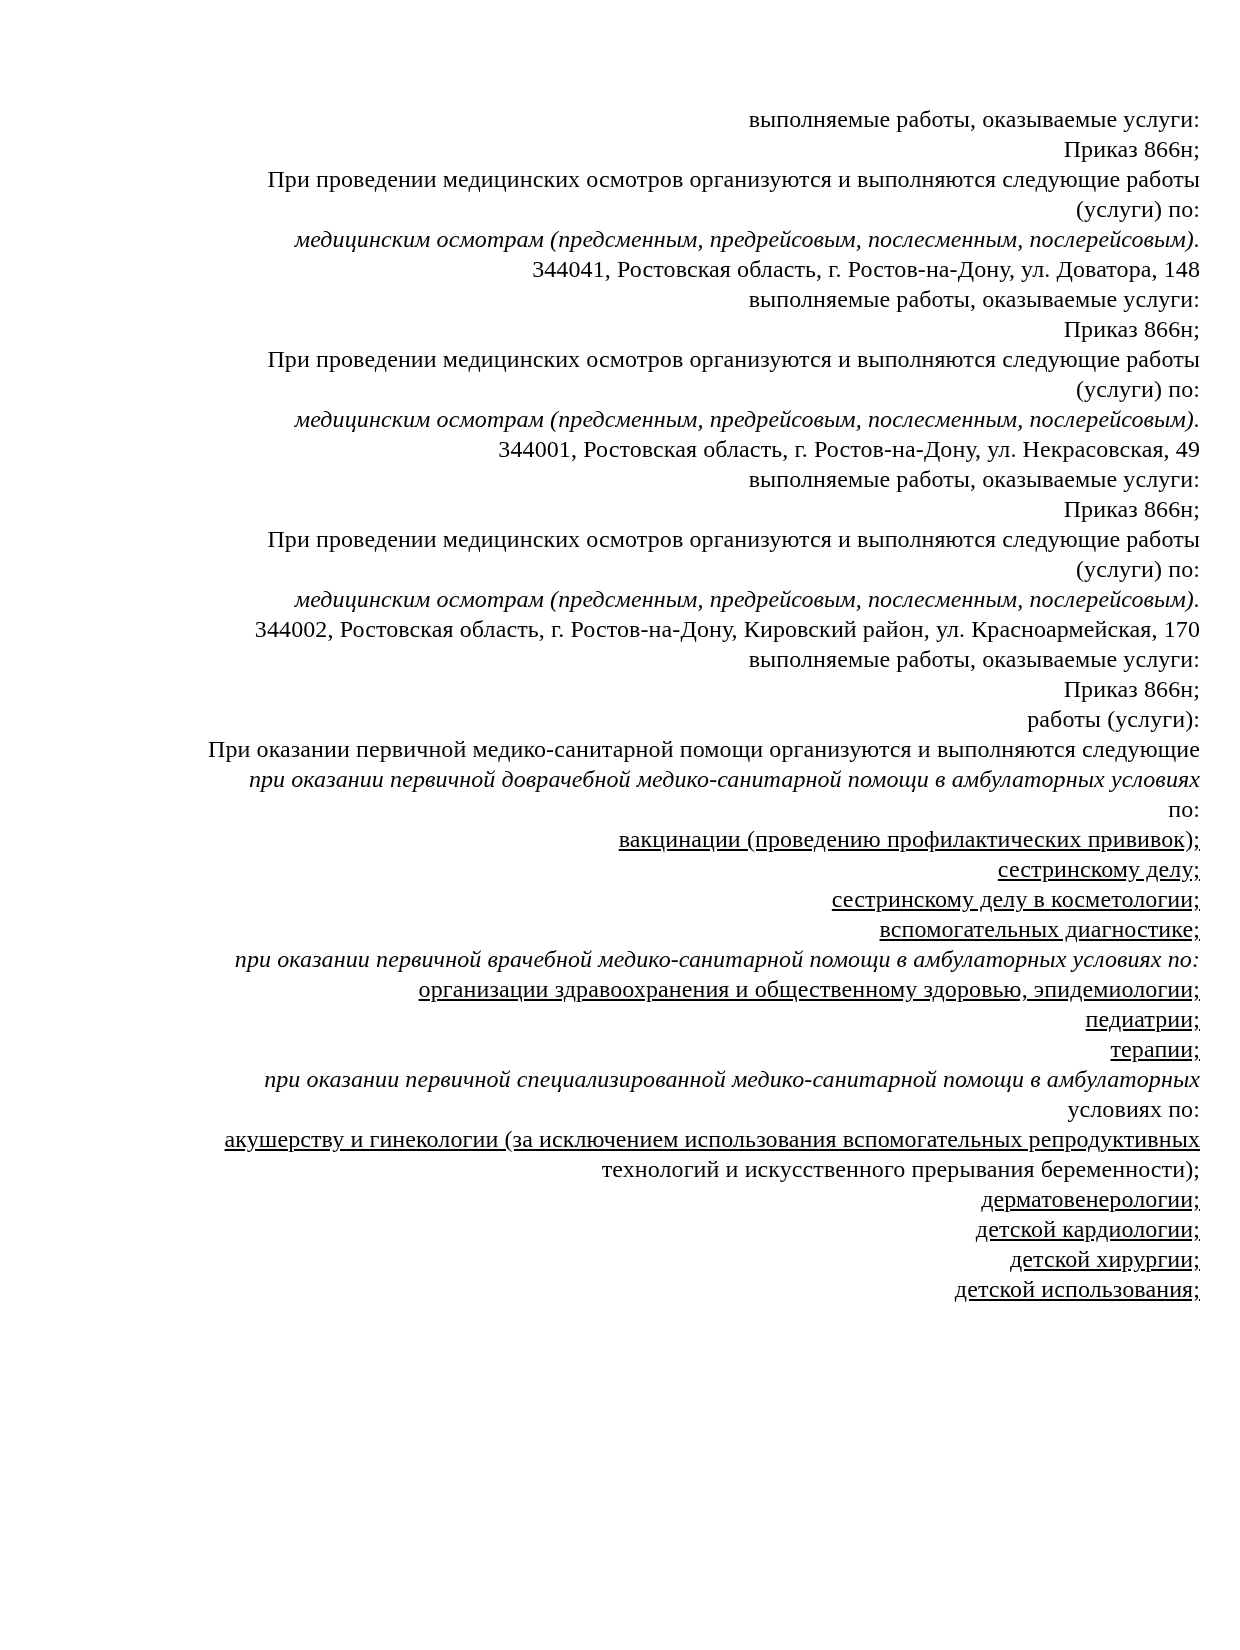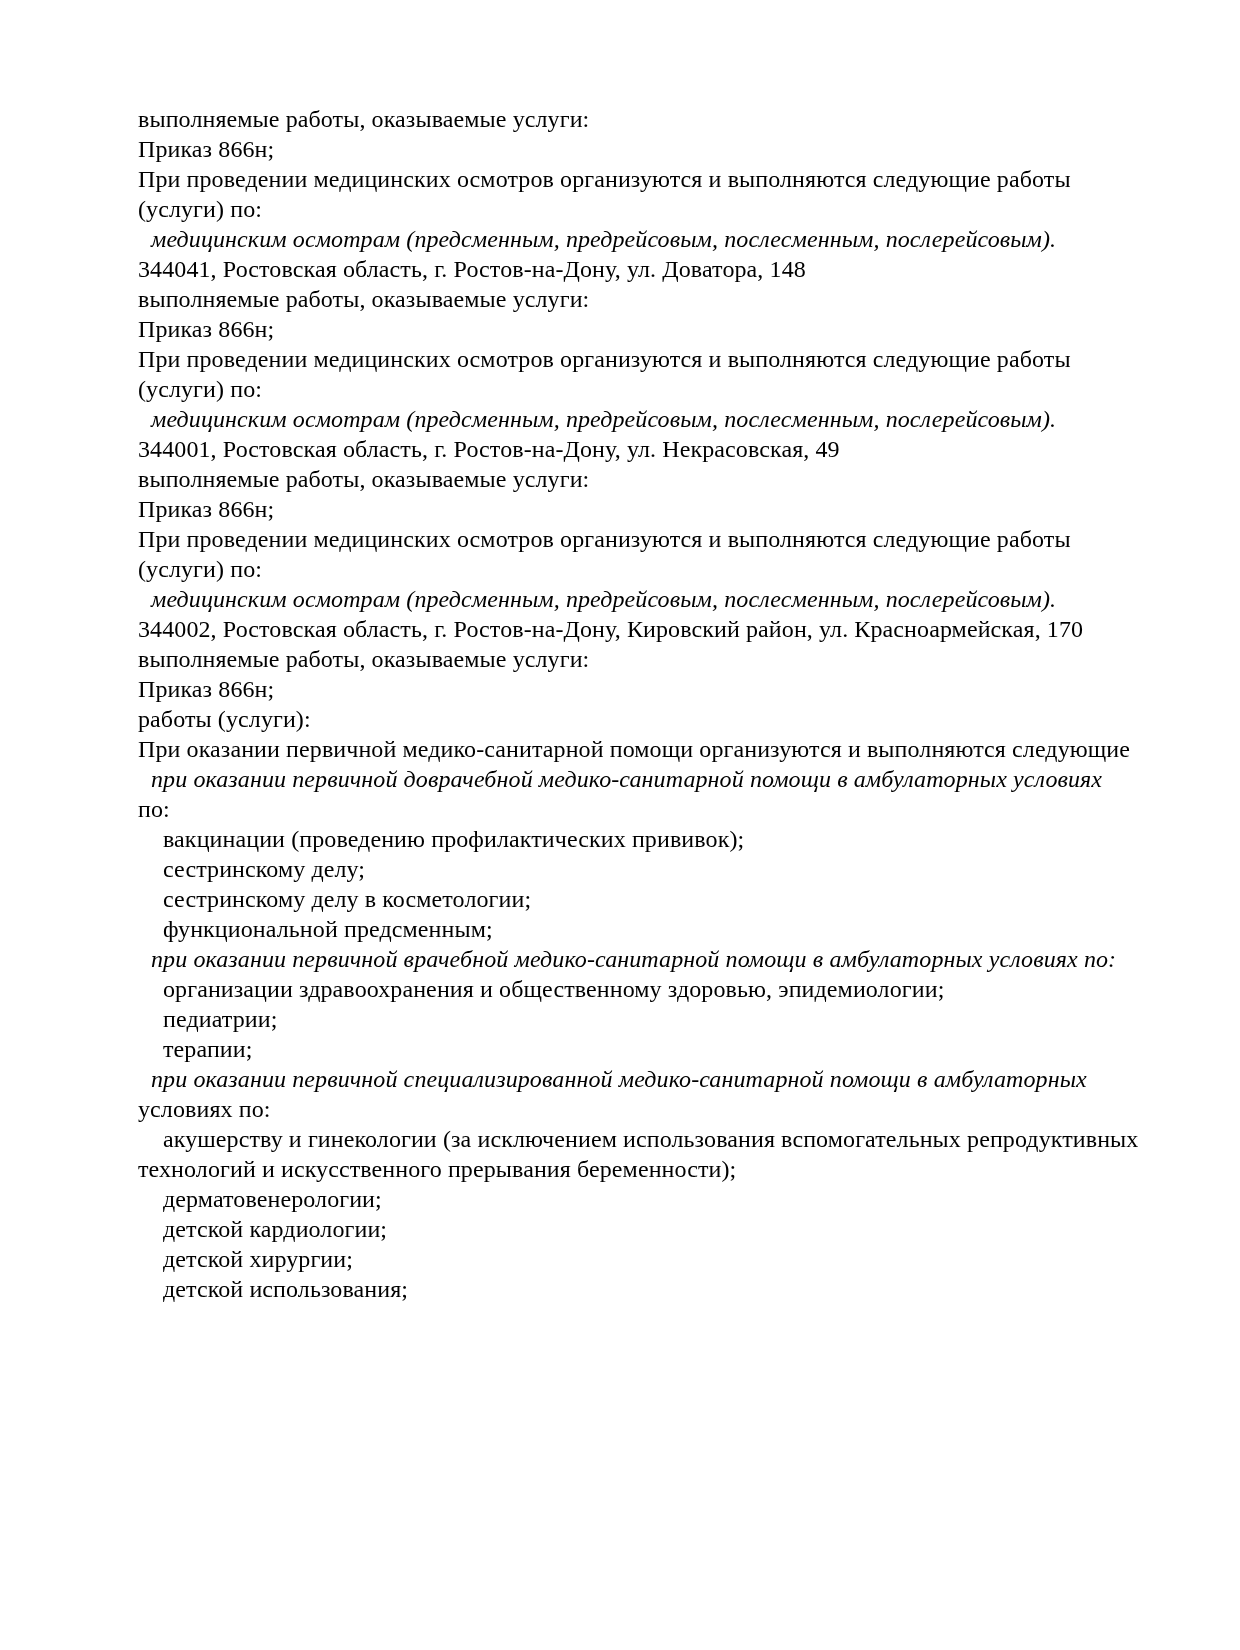--- a/index.html
+++ b/index.html
@@ -9,37 +9,38 @@
   }
   .page {
     position: relative;
     width: 1240px;
     height: 1650px;
     background: #ffffff;
     overflow: hidden;
     font-family: "Liberation Serif", "DejaVu Serif", serif;
     font-size: 24px;
     color: #000000;
+    text-align: right;
   }
   .content {
     position: absolute;
     left: 138px;
     top: 104px;
     right: 40px;
   }
   .block { margin: 0; padding: 0; }
   .block + .block { } 
   .line {
     line-height: 30px;
     white-space: nowrap;
     letter-spacing: 0.1px;
   }
   .ind0 { padding-left: 0; }
   .ind1 { padding-left: 13px; font-style: italic; }
-  .ind2 { padding-left: 25px; }
+  .ind2 { padding-left: 25px; text-decoration: underline; }
 </style>
 </head>
 <body>
 
 <div class="page">
   <div class="content" id="doc-body">
       <div class="block">
         <div class="line ind0">выполняемые работы, оказываемые услуги:</div>
         <div class="line ind0">Приказ 866н;</div>
         <div class="line ind0">При проведении медицинских осмотров организуются и выполняются следующие работы</div>
@@ -66,21 +67,21 @@
         <div class="line ind0">344002, Ростовская область, г. Ростов-на-Дону, Кировский район, ул. Красноармейская, 170</div>
         <div class="line ind0">выполняемые работы, оказываемые услуги:</div>
         <div class="line ind0">Приказ 866н;</div>
         <div class="line ind0">работы (услуги):</div>
         <div class="line ind0">При оказании первичной медико-санитарной помощи организуются и выполняются следующие</div>
         <div class="line ind1">при оказании первичной доврачебной медико-санитарной помощи в амбулаторных условиях</div>
         <div class="line ind0">по:</div>
         <div class="line ind2">вакцинации (проведению профилактических прививок);</div>
         <div class="line ind2">сестринскому делу;</div>
         <div class="line ind2">сестринскому делу в косметологии;</div>
-        <div class="line ind2">функциональной предсменным;</div>
+        <div class="line ind2">вспомогательных диагностике;</div>
         <div class="line ind1">при оказании первичной врачебной медико-санитарной помощи в амбулаторных условиях по:</div>
         <div class="line ind2">организации здравоохранения и общественному здоровью, эпидемиологии;</div>
         <div class="line ind2">педиатрии;</div>
         <div class="line ind2">терапии;</div>
         <div class="line ind1">при оказании первичной специализированной медико-санитарной помощи в амбулаторных</div>
         <div class="line ind0">условиях по:</div>
         <div class="line ind2">акушерству и гинекологии (за исключением использования вспомогательных репродуктивных</div>
         <div class="line ind0">технологий и искусственного прерывания беременности);</div>
         <div class="line ind2">дерматовенерологии;</div>
         <div class="line ind2">детской кардиологии;</div>

